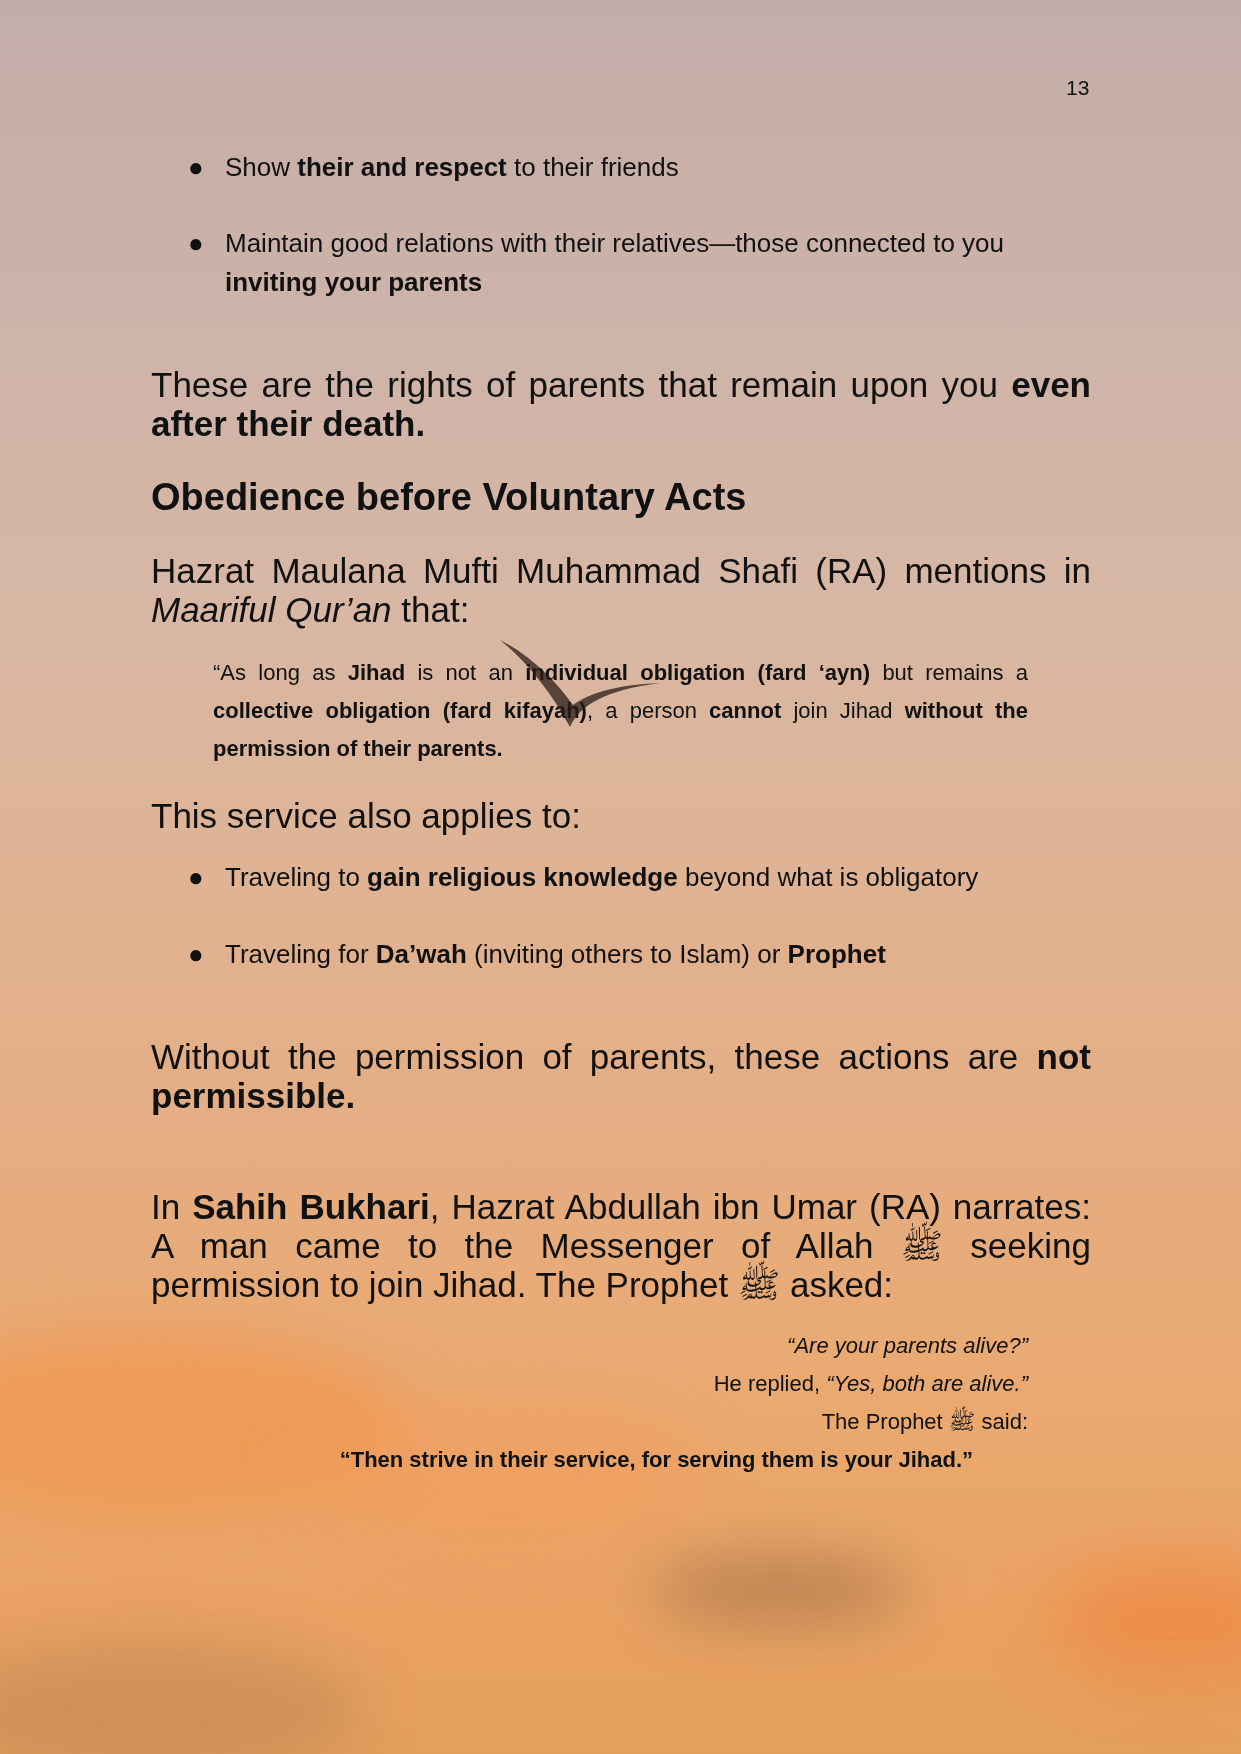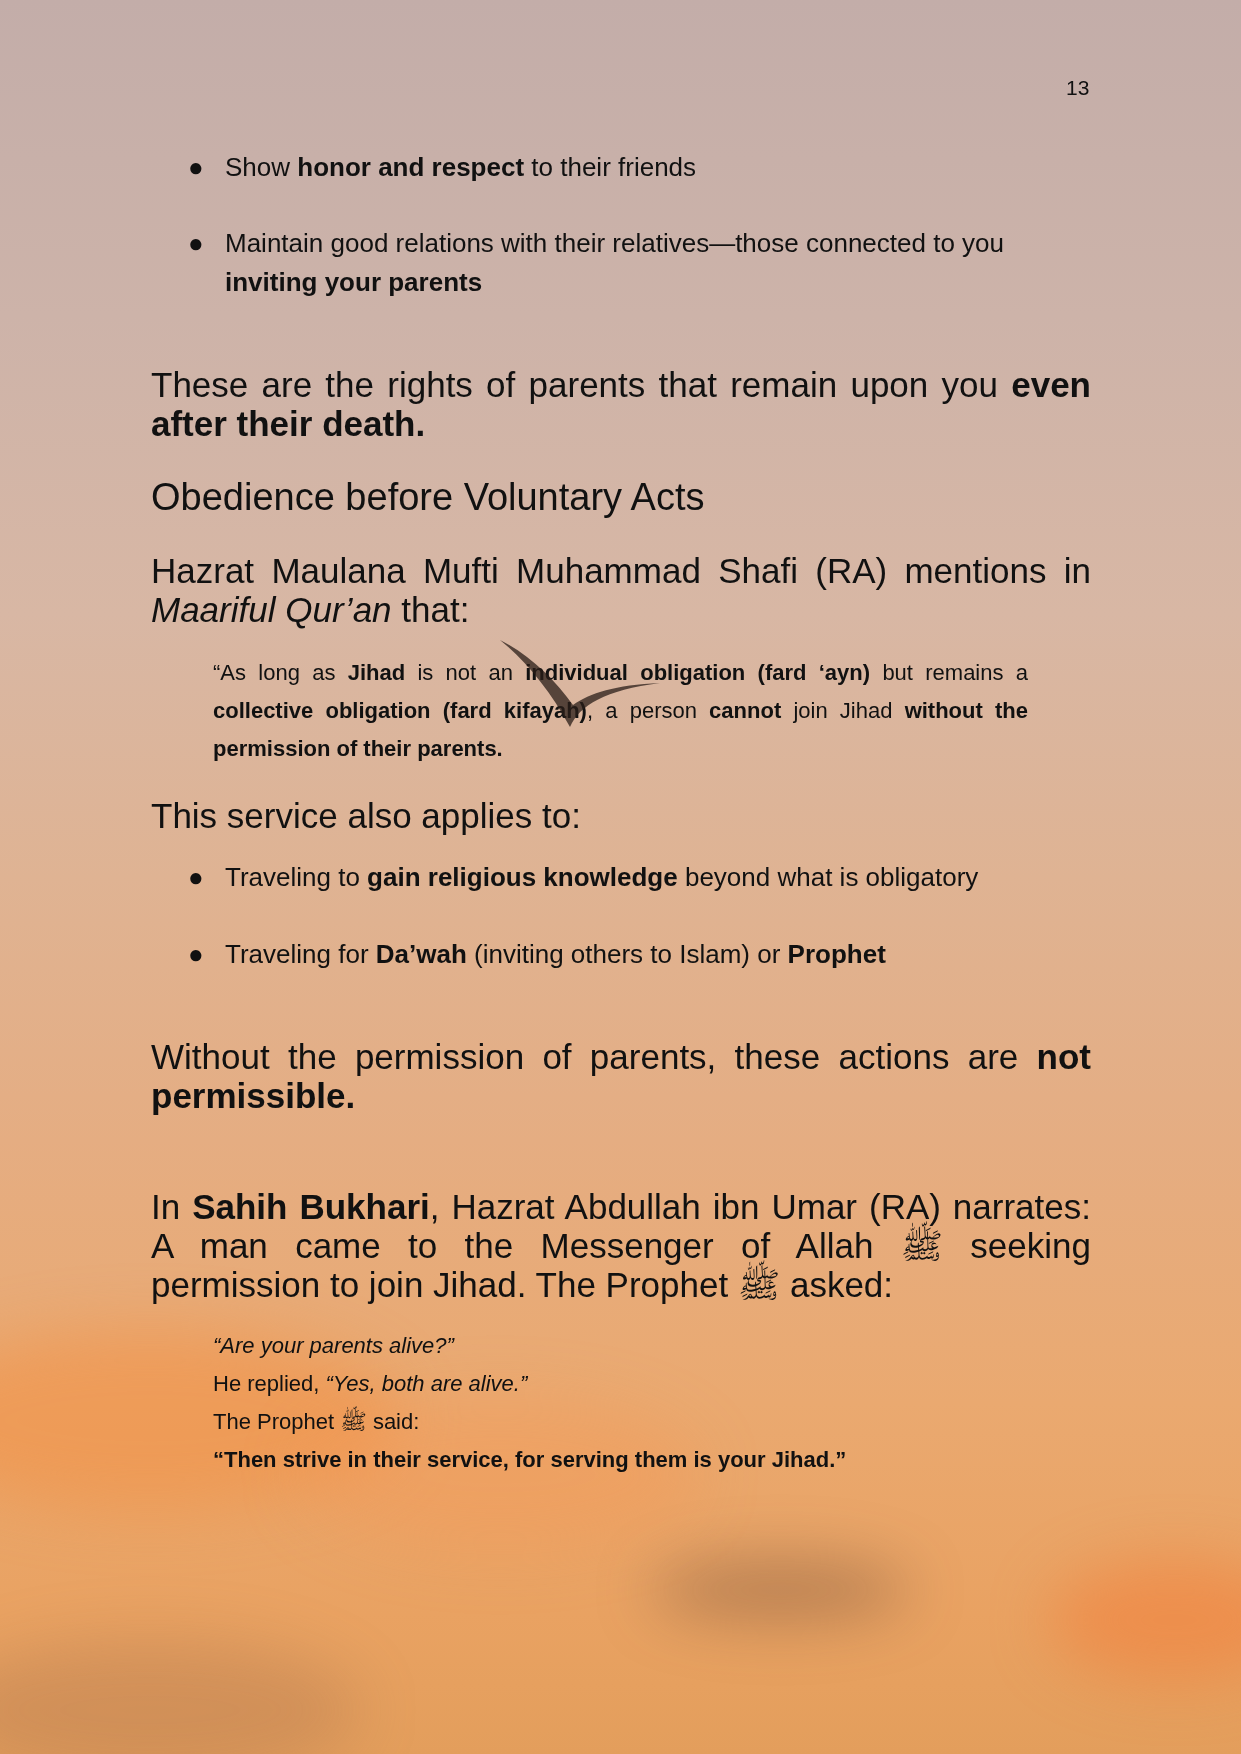--- a/index.html
+++ b/index.html
@@ -5,45 +5,45 @@
   html, body { margin:0; padding:0; }
   body {
     width:1241px; height:1754px; position:relative; overflow:hidden;
     font-family:"Liberation Sans", sans-serif; color:#111;
     background: linear-gradient(180deg, #c3ada9 0%, #cdb3a9 18%, #d8b7a4 35%, #dfb393 50%, #e5ad82 65%, #eaa970 80%, #e9a262 92%, #e39e5c 100%);
   }
   .bg-blur { position:absolute; border-radius:50%; filter:blur(30px); pointer-events:none; }
   .page { position:absolute; left:0; top:0; width:1241px; height:1754px; }
   .page-num { position:absolute; left:1066px; top:76px; font-size:21px; }
   .para { position:absolute; left:151px; width:940px; font-size:35px; line-height:39px; text-align:justify; margin:0; }
-  .heading { position:absolute; left:151px; font-size:38px; font-weight:normal; margin:0; }
+  .heading { position:absolute; left:151px; font-size:38px; font-weight:bold; margin:0; }
   .bullet { position:absolute; left:188px; width:903px; font-size:26px; line-height:39px; }
   .bullet .dot { position:absolute; left:0; top:0; }
   .bullet .txt { display:block; margin-left:37px; }
   .quote { position:absolute; left:213px; width:815px; font-size:22px; line-height:38px; margin:0; text-align:justify; }
-  .q-line { display:block; text-align:left; }
+  .q-line { display:block; text-align:right; }
   b { font-weight:bold; }
   i { font-style:italic; }
   .bird { position:absolute; left:495px; top:635px; }
 </style>
 </head>
 <body>
 
 <div class="bg-blur" style="left:-100px;top:1330px;width:500px;height:180px;background:rgba(245,140,60,0.45);"></div>
 <div class="bg-blur" style="left:650px;top:1560px;width:260px;height:60px;background:rgba(90,60,50,0.35);"></div>
 <div class="bg-blur" style="left:1050px;top:1560px;width:250px;height:120px;background:rgba(245,120,50,0.45);"></div>
 <div class="bg-blur" style="left:-60px;top:1640px;width:420px;height:140px;background:rgba(150,100,70,0.25);"></div>
 <div class="bg-blur" style="left:300px;top:1400px;width:400px;height:150px;background:rgba(250,150,80,0.3);"></div>
 
 <div class="page">
   <div class="page-num">13</div>
 
   <div class="bullet" style="top:148px">
     <span class="dot">●</span>
-    <span class="txt rich">Show <b>honor and respect</b> to their friends</span>
+    <span class="txt rich">Show <b>their and respect</b> to their friends</span>
   </div>
   <div class="bullet" style="top:224px">
     <span class="dot">●</span>
     <span class="txt rich">Maintain good relations with their relatives—those connected to you <b>inviting your parents</b></span>
   </div>
 
   <p class="para rich" style="top:365px">These are the rights of parents that remain upon you <b>even after their death.</b></p>
 
   <h2 class="heading" style="top:476px">Obedience before Voluntary Acts</h2>
 

